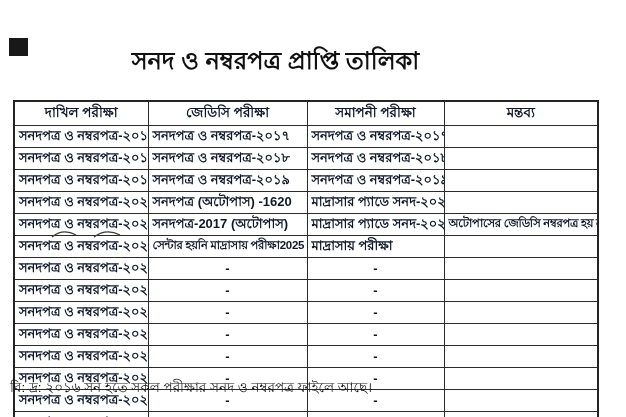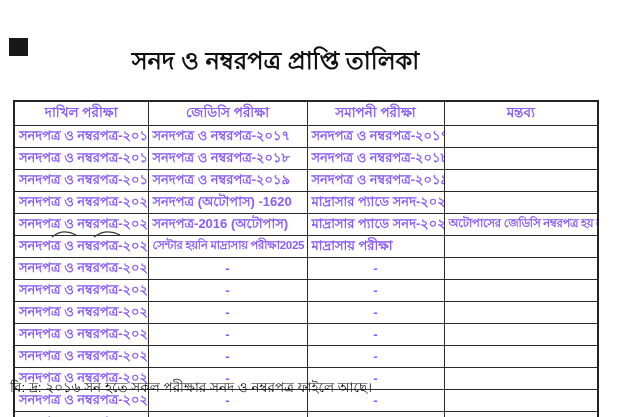--- a/index.html
+++ b/index.html
@@ -20,21 +20,21 @@
   table.cert{
     position:absolute;left:13px;top:100px;width:584px;
     border-collapse:collapse;table-layout:fixed;
     border:2px solid #242424;
   }
   table.cert th, table.cert td{
     border:1px solid #2a2a2a;
     font-weight:bold;
     padding:0 4px;
     overflow:hidden;white-space:nowrap;
-    color:#8b5cf6;
+    color:#0f172a;
   }
   table.cert th{
     height:19px;font-size:13.5px;text-align:center;
   }
   table.cert td{
     height:17px;font-size:13px;text-align:left;vertical-align:middle;
   }
   table.cert td.dash{text-align:center;}
   table.cert td.tight{font-size:11.5px;letter-spacing:-0.3px;}
   .footnote{
@@ -85,21 +85,21 @@
         <td></td>
       </tr>
       <tr>
         <td>সনদপত্র ও নম্বরপত্র-২০২০</td>
         <td>সনদপত্র (অটোপাস) -1620</td>
         <td>মাদ্রাসার প্যাডে সনদ-২০২০</td>
         <td></td>
       </tr>
       <tr>
         <td>সনদপত্র ও নম্বরপত্র-২০২১</td>
-        <td>সনদপত্র-2016 (অটোপাস)</td>
+        <td>সনদপত্র-2017 (অটোপাস)</td>
         <td>মাদ্রাসার প্যাডে সনদ-২০২১</td>
         <td class="tight">অটোপাসের জেডিসি নম্বরপত্র হয় না</td>
       </tr>
       <tr>
         <td>সনদপত্র ও নম্বরপত্র-২০২২</td>
         <td class="tight">সেন্টার হয়নি মাদ্রাসায় পরীক্ষা2025</td>
         <td>মাদ্রাসায় পরীক্ষা</td>
         <td></td>
       </tr>
       <tr>

